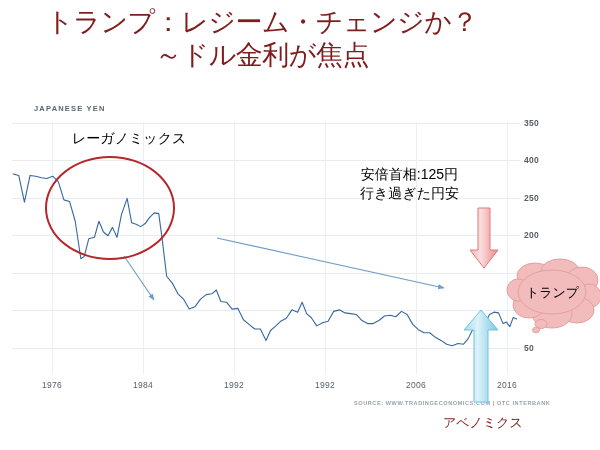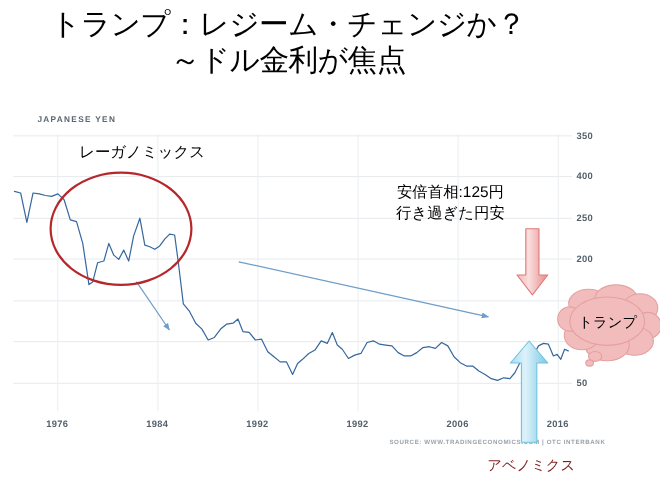--- a/index.html
+++ b/index.html
@@ -4,21 +4,21 @@
 <style>
   html,body{margin:0;padding:0;}
   body{
     width:600px;height:450px;background:#ffffff;overflow:hidden;
     font-family:"Liberation Sans","DejaVu Sans",sans-serif;
     position:relative;
   }
   
   #title-block{
     position:absolute;left:0;top:6px;width:524px;text-align:center;
-    line-height:1.22;color:#000000;
+    line-height:1.22;color:#7f1d1d;
   }
   .title-line{font-size:27px;font-weight:400;letter-spacing:-0.5px;display:block;}
 
   
   #chart-card{
     position:absolute;left:0;top:98px;width:600px;height:300px;margin-left:12px;
   }
   #yen-label{
     position:absolute;left:22px;top:6px;font-size:7.5px;letter-spacing:1.2px;
     color:#5c6670;font-weight:700;
@@ -26,21 +26,21 @@
   #plot{
     position:absolute;left:0;top:24px;width:508px;height:252px;
   }
   .gridline-h{position:absolute;left:0;width:508px;height:1px;background:#e9ecef;}
   .gridline-v{position:absolute;top:0;width:1px;height:252px;background:#eceff1;}
   .ytick{
     position:absolute;left:512px;font-size:8.5px;color:#55606a;
     font-weight:700;transform:translateY(-50%);letter-spacing:.3px;
   }
   .xtick{
-    position:absolute;top:258px;font-size:8.5px;color:#55606a;font-weight:700;
+    position:absolute;top:258px;font-size:8.5px;color:#55606a;font-weight:400;
     transform:translateX(-50%);letter-spacing:.3px;
   }
   #series-svg{position:absolute;left:0;top:0;width:508px;height:252px;}
   #source-note{
     position:absolute;left:342px;top:278px;font-size:5.6px;color:#9aa3ab;
     letter-spacing:.55px;font-weight:700;white-space:nowrap;
   }
 
   
   #reaganomics-label{

